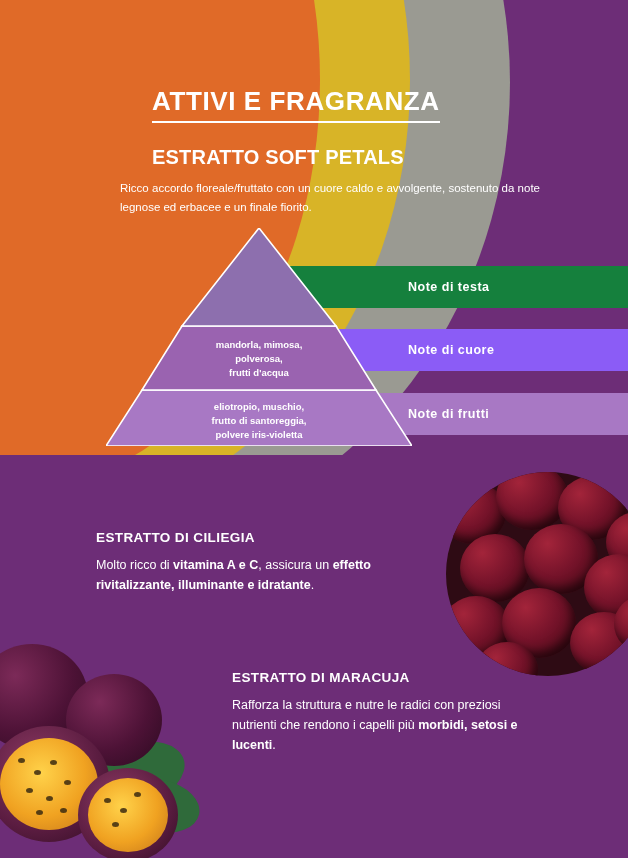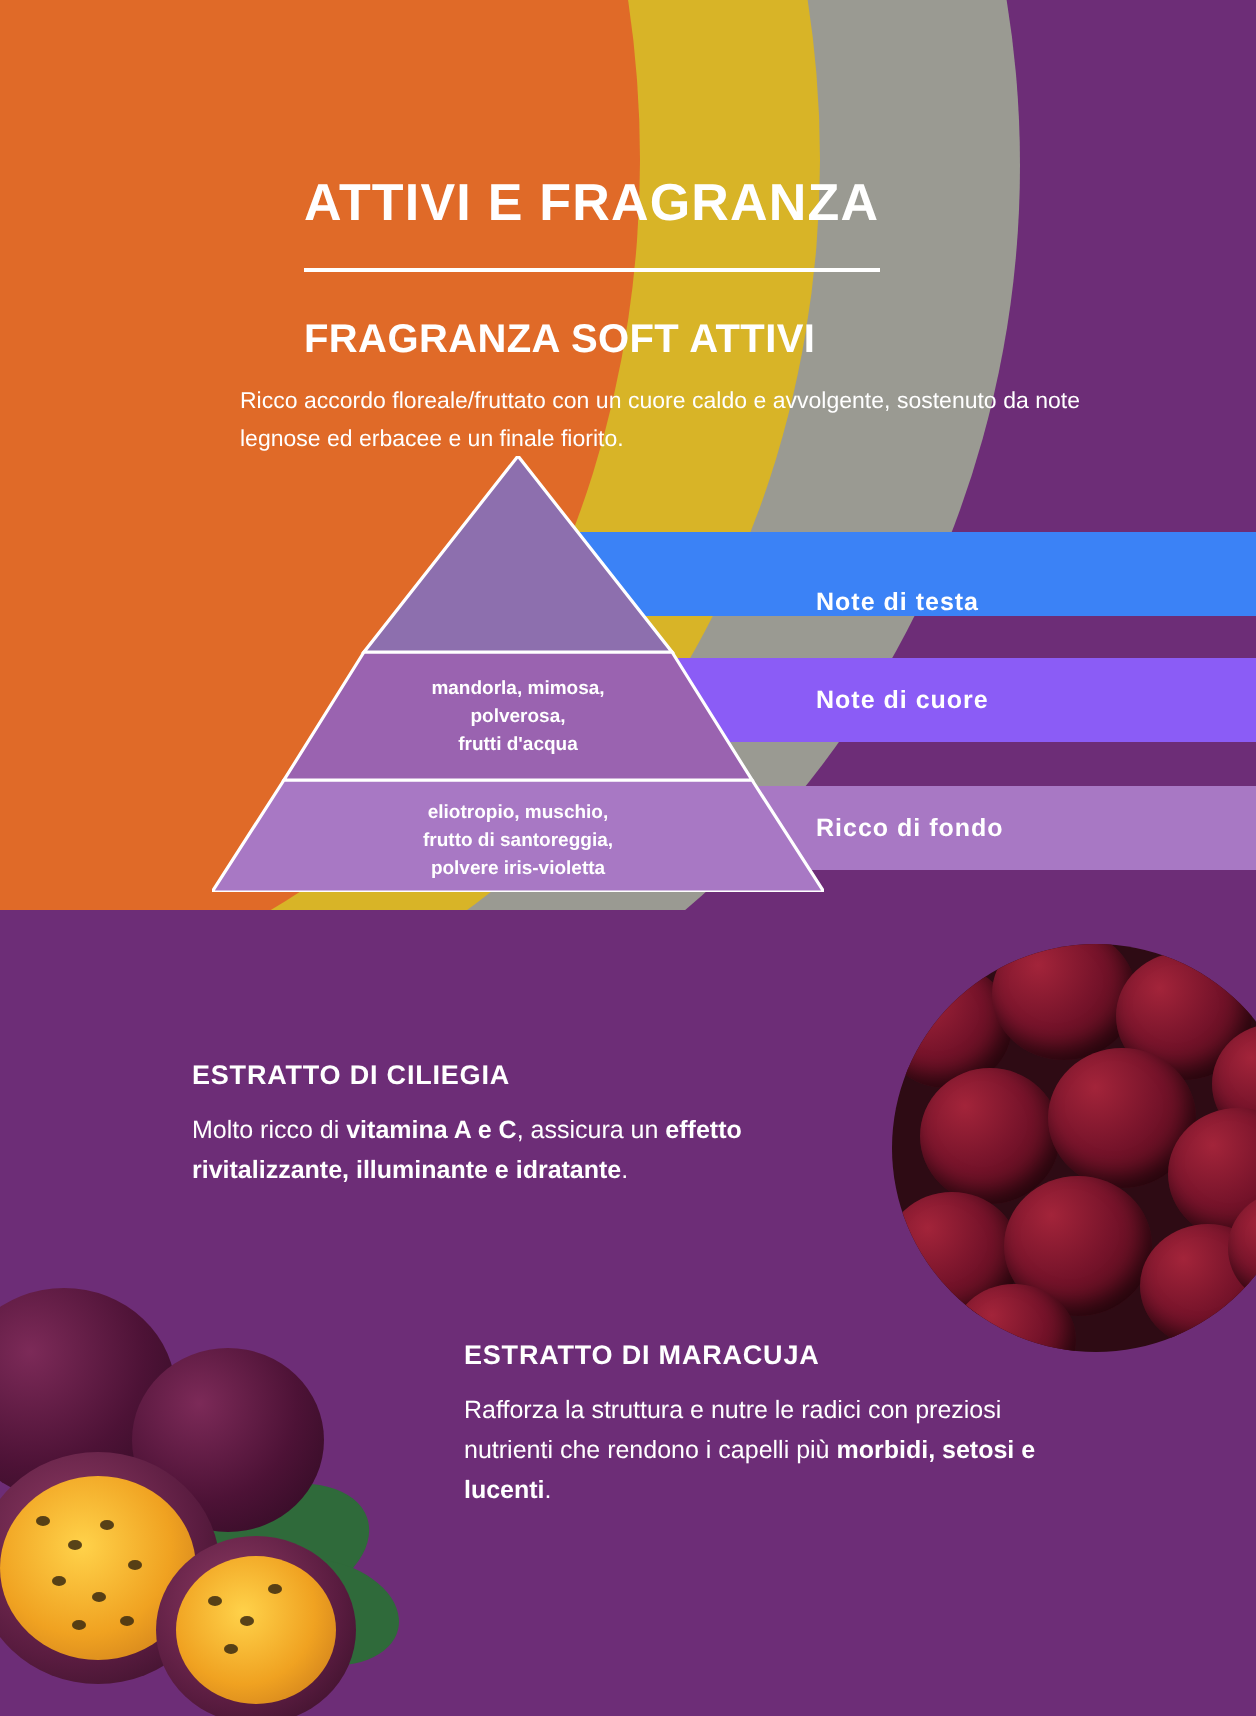--- a/index.html
+++ b/index.html
@@ -58,21 +58,21 @@
     z-index: 5;
   }
   .title-main {
     font-size: 26px;
     font-weight: bold;
     letter-spacing: 0.6px;
     color: #ffffff;
     margin: 0 0 3px 32px;
     display: inline-block;
     border-bottom: 2px solid #ffffff;
-    padding-bottom: 17px;
+    padding-bottom: 4px;
   }
   .title-sub {
     font-size: 20px;
     font-weight: bold;
     color: #ffffff;
     margin: 20px 0 10px 32px;
     letter-spacing: 0.2px;
   }
   .intro {
     font-size: 11.5px;
@@ -101,21 +101,21 @@
     align-items: center;
   }
   .note-row .note-label {
     color: #ffffff;
     font-size: 12.5px;
     font-weight: bold;
     letter-spacing: 0.5px;
     margin-left: 150px;
     white-space: nowrap;
   }
-  .row-testa  { top: 38px;  background: #3b82f6; align-items: flex-end; }
+  .row-testa  { top: 38px;  background: #15803d; }
   .row-cuore  { top: 101px; background: #8b5cf6; }
   .row-fondo  { top: 165px; background: #a878c4; }
 
   .tri-wrap {
     position: absolute;
     left: 106px;
     top: 0;
     width: 306px;
     height: 218px;
     z-index: 6;
@@ -247,34 +247,34 @@
   <div class="band-stack">
     <div class="arc arc-grey"></div>
     <div class="arc arc-yellow"></div>
     <div class="arc arc-orange"></div>
   </div>
 
   <div class="body-purple"></div>
 
   <div class="header">
     <div class="title-main">ATTIVI E FRAGRANZA</div>
-    <div class="title-sub">FRAGRANZA SOFT ATTIVI</div>
+    <div class="title-sub">ESTRATTO SOFT PETALS</div>
     <p class="intro">Ricco accordo floreale/fruttato con un cuore caldo e avvolgente, sostenuto da note legnose ed erbacee e un finale fiorito.</p>
   </div>
 
   <div class="pyramid-area">
 
     <div class="note-row row-testa">
       <span class="note-label">Note di testa</span>
     </div>
     <div class="note-row row-cuore">
       <span class="note-label">Note di cuore</span>
     </div>
     <div class="note-row row-fondo">
-      <span class="note-label">Ricco di fondo</span>
+      <span class="note-label">Note di frutti</span>
     </div>
 
     <div class="tri-wrap">
       <svg class="tri" viewBox="0 0 306 218" xmlns="http://www.w3.org/2000/svg">
 
         <polygon points="36,162 270,162 306,218 0,218" fill="#a878c4" stroke="#ffffff" stroke-width="1.6"></polygon>
 
         <polygon points="76,98 230,98 270,162 36,162" fill="#9a63b0" stroke="#ffffff" stroke-width="1.6"></polygon>
 
         <polygon points="153,0 230,98 76,98" fill="#8d6fae" stroke="#ffffff" stroke-width="1.6"></polygon>

